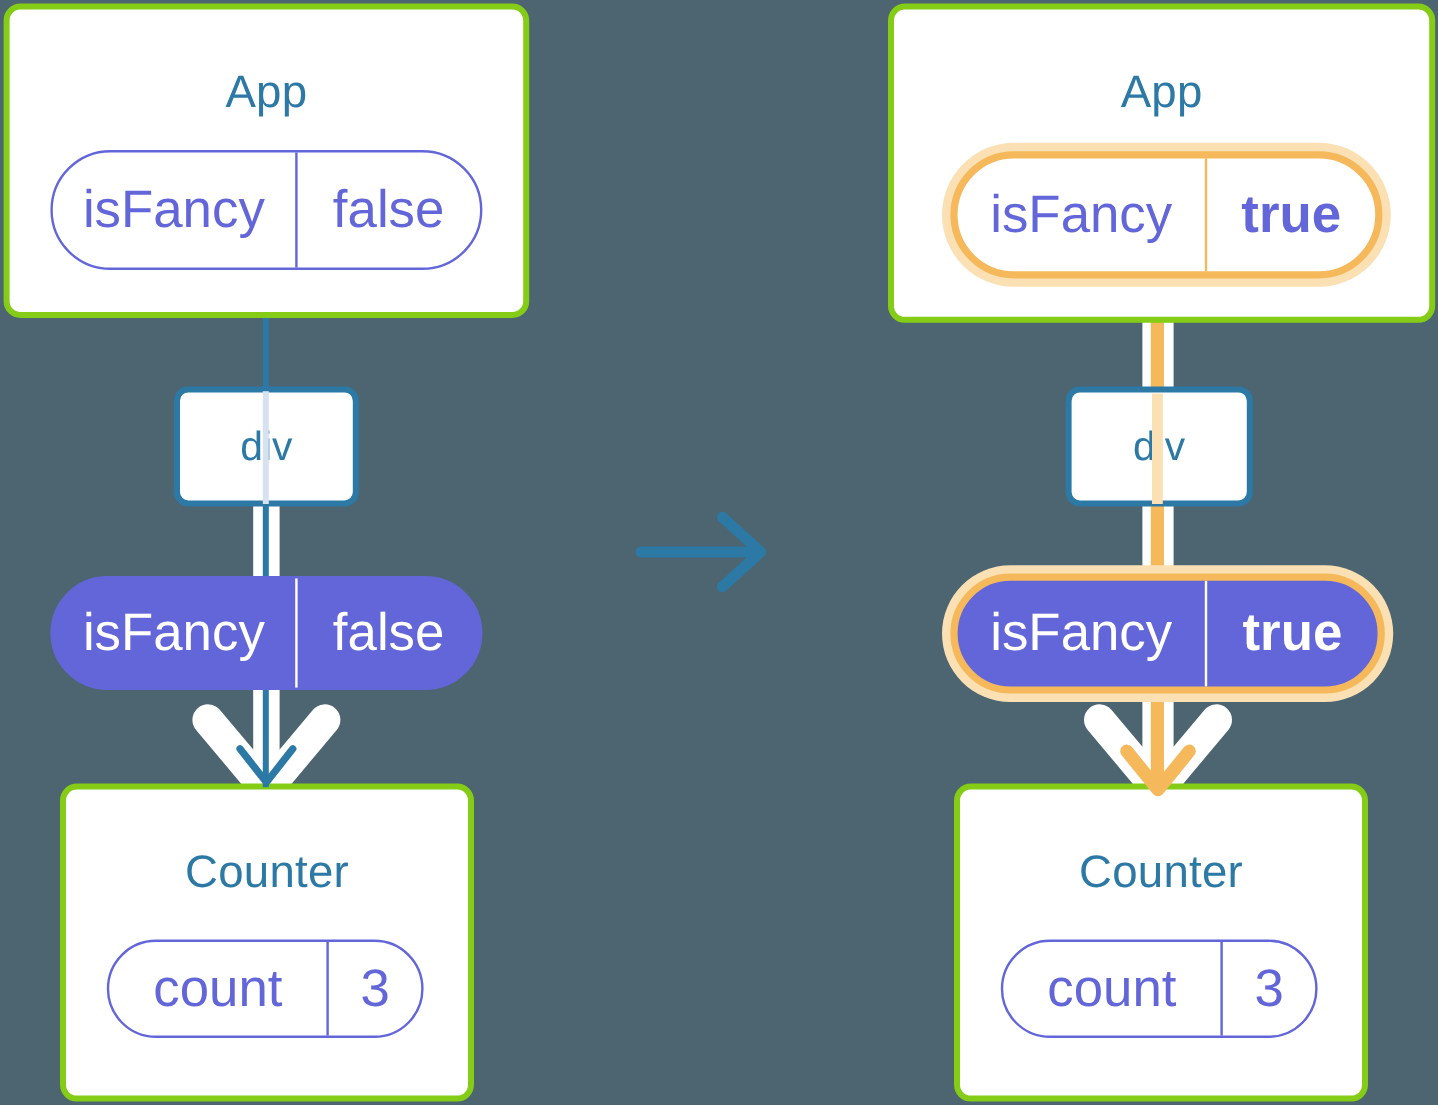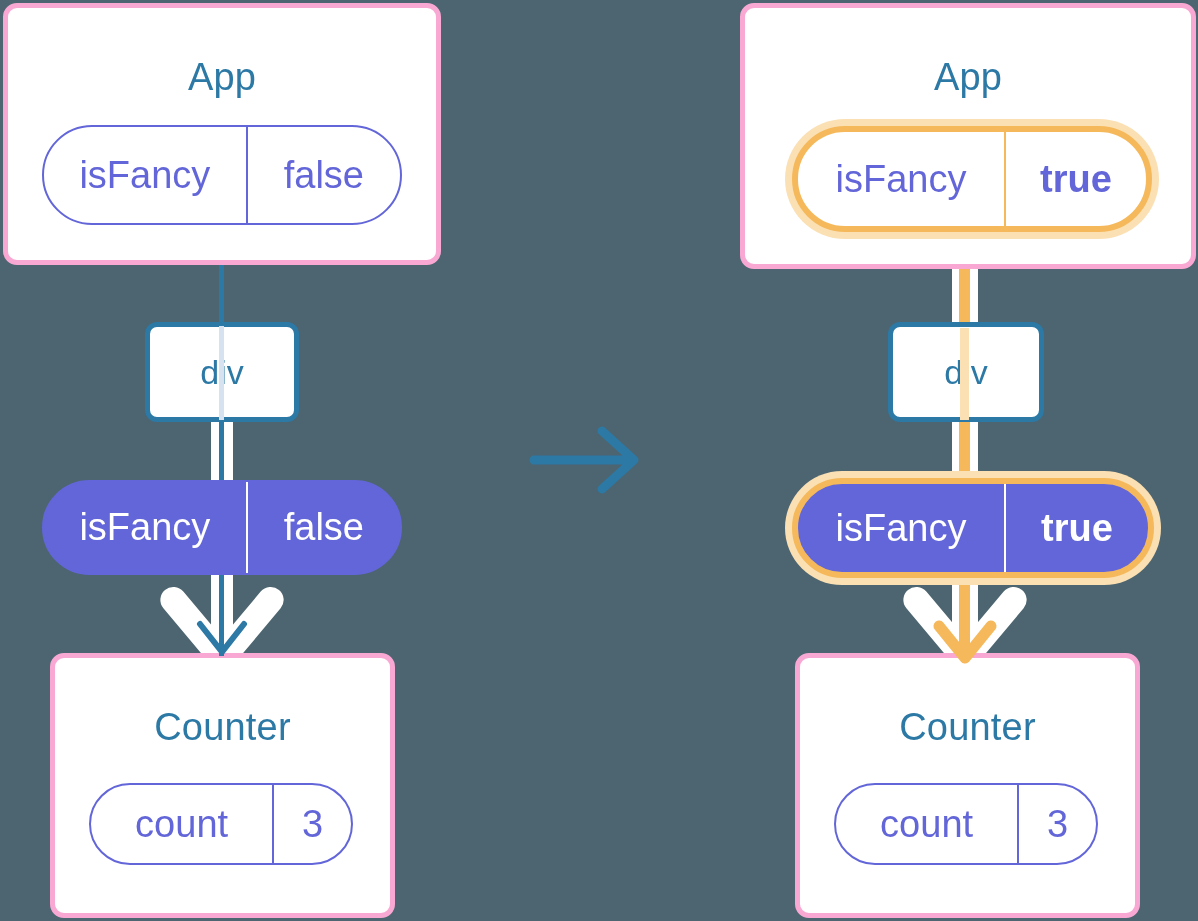--- a/index.html
+++ b/index.html
@@ -10,21 +10,21 @@
     overflow:hidden;
     position:relative;
   }
   #stage{position:absolute;left:0;top:0;width:1198px;height:921px;}
   .panel{position:absolute;top:0;width:auto;height:921px;}
 
   
   .box{
     position:absolute;
     background:#ffffff;
-    border:5px solid #f9a8d4;
+    border:5px solid #84cc16;
     border-radius:14px;
     box-sizing:border-box;
     z-index:6;
   }
   .box-title{
     position:absolute;
     left:0;right:0;
     text-align:center;
     color:#2c79a6;
     font-size:38px;
@@ -47,21 +47,21 @@
   .pill{
     position:absolute;
     box-sizing:border-box;
     display:flex;
     align-items:stretch;
     border-radius:999px;
     z-index:12;
   }
   .pill .seg{
     display:flex;align-items:center;justify-content:center;
-    font-size:38px;
+    font-size:44px;
     box-sizing:border-box;
     white-space:nowrap;
   }
 
   
   .pill.outline{
     border:2px solid #6366d8;
     background:transparent;
   }
   .pill.outline .seg{color:#6366d8;}

